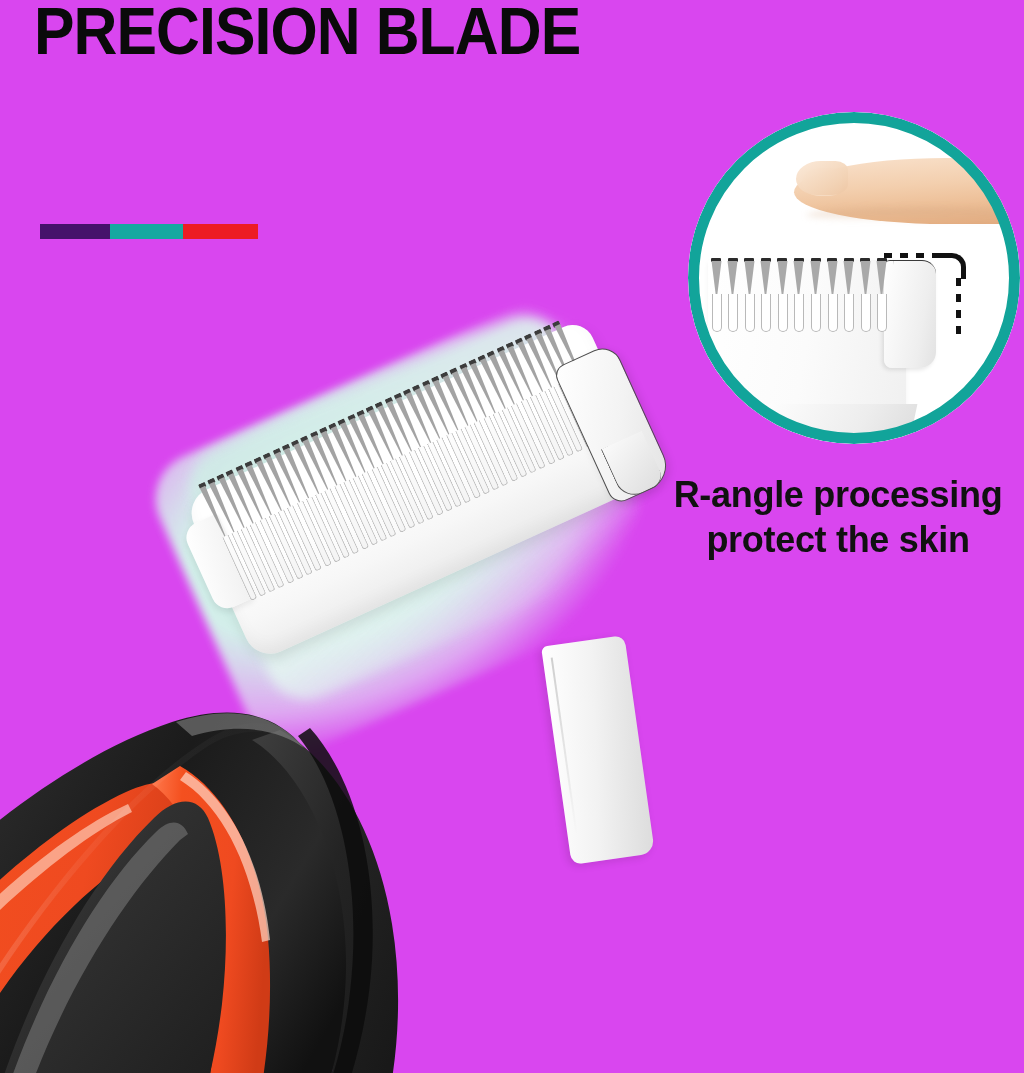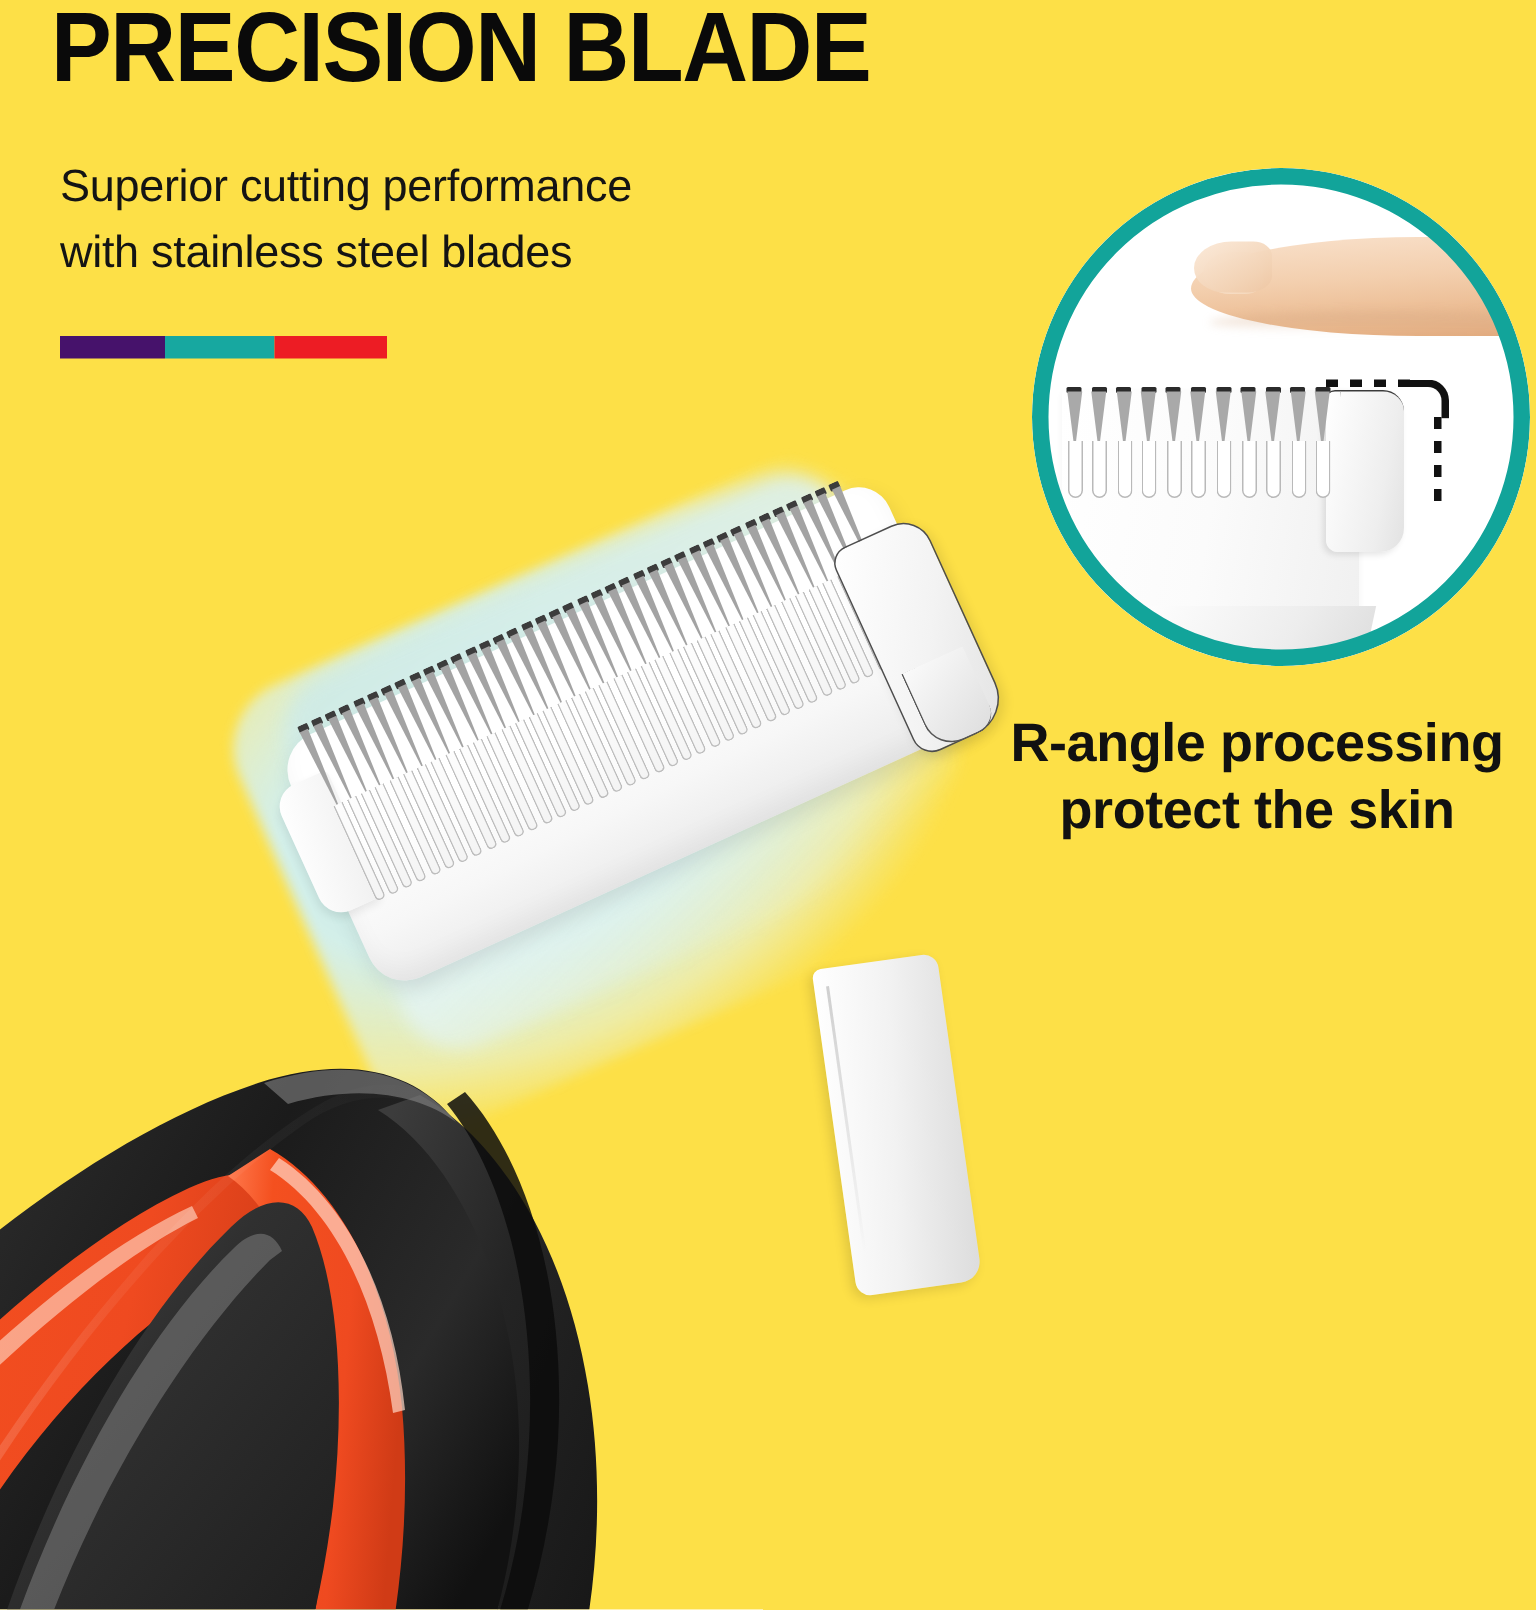--- a/index.html
+++ b/index.html
@@ -3,21 +3,21 @@
 <meta charset="utf-8">
 <title>Precision Blade</title>
 <style>
   * { margin:0; padding:0; box-sizing:border-box; }
   html,body { background:#ffffff; }
   body {
     width:1024px; height:1073px;
     font-family:"Liberation Sans", sans-serif;
     overflow:hidden; position:relative;
   }
-  #stage { position:absolute; inset:0; background:#fde047; overflow:hidden; }
+  #stage { position:absolute; inset:0; background:#d946ef; overflow:hidden; }
 
   
   .headline {
     position:absolute; left:34px; top:-2px;
     font-family:"Liberation Sans", sans-serif;
     font-weight:bold; font-size:66px; line-height:66px;
     letter-spacing:-1px; color:#0a0a0a;
     transform:scaleX(0.92); transform-origin:left center;
     white-space:nowrap;
   }
@@ -217,24 +217,20 @@
   .handle{ position:absolute; left:-120px; top:160px; width:660px; height:700px; z-index:3; }
   .handle svg{ position:absolute; left:0; top:0; overflow:visible; }
 </style>
 </head>
 <body>
 
 <div id="stage">
 
   <div class="headline">PRECISION BLADE</div>
 
-  <div class="subhead">
-    <span>Superior cutting performance</span>
-    <span>with stainless steel blades</span>
-  </div>
 
   <div class="rule">
     <i style="background: rgb(70, 18, 107); width: 70px;"></i>
     <i style="background: rgb(23, 168, 160); width: 73px;"></i>
     <i style="background: rgb(237, 28, 36); width: 75px;"></i>
   </div>
 
   <div class="inset">
     <div class="inset-clip">
 

